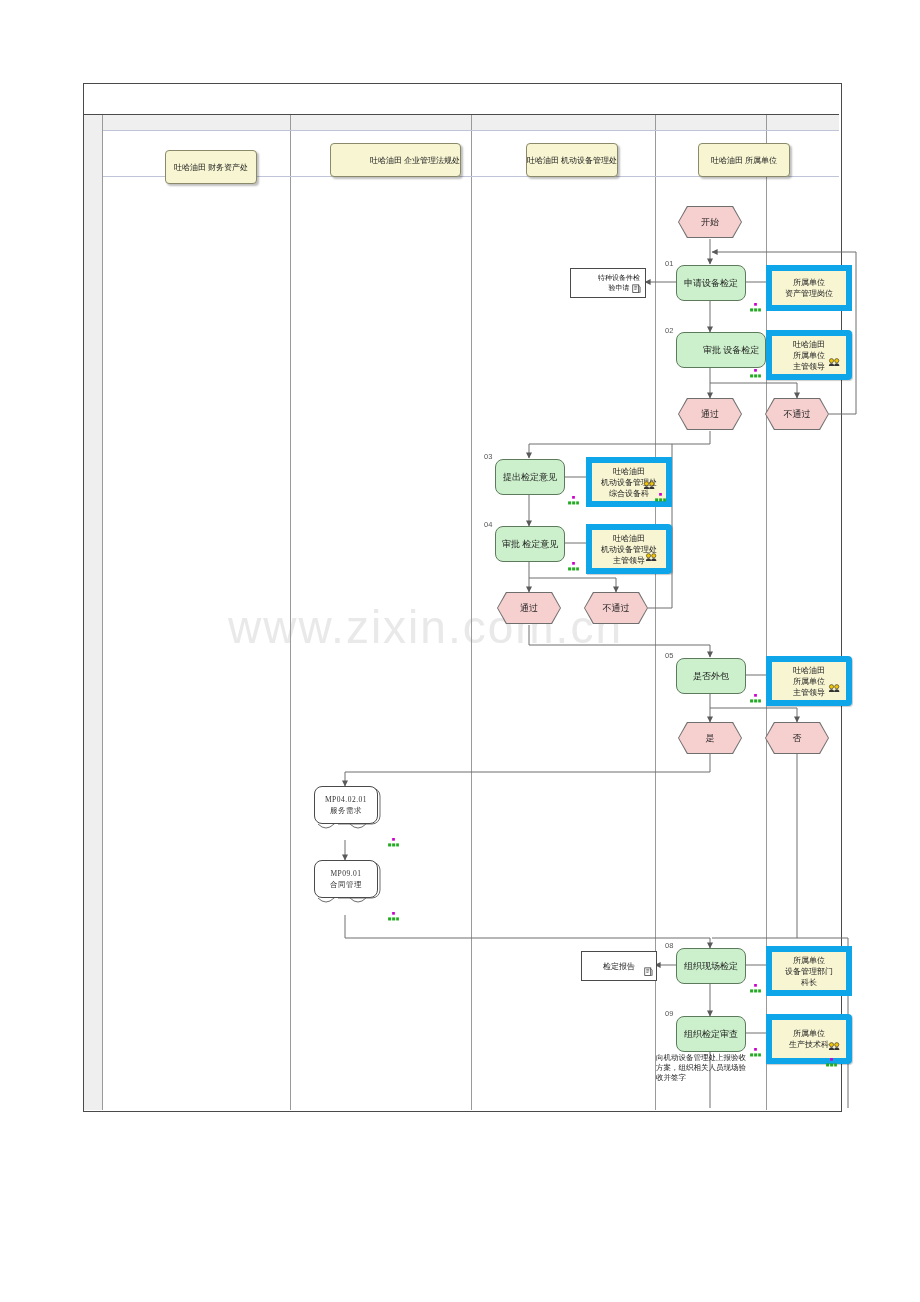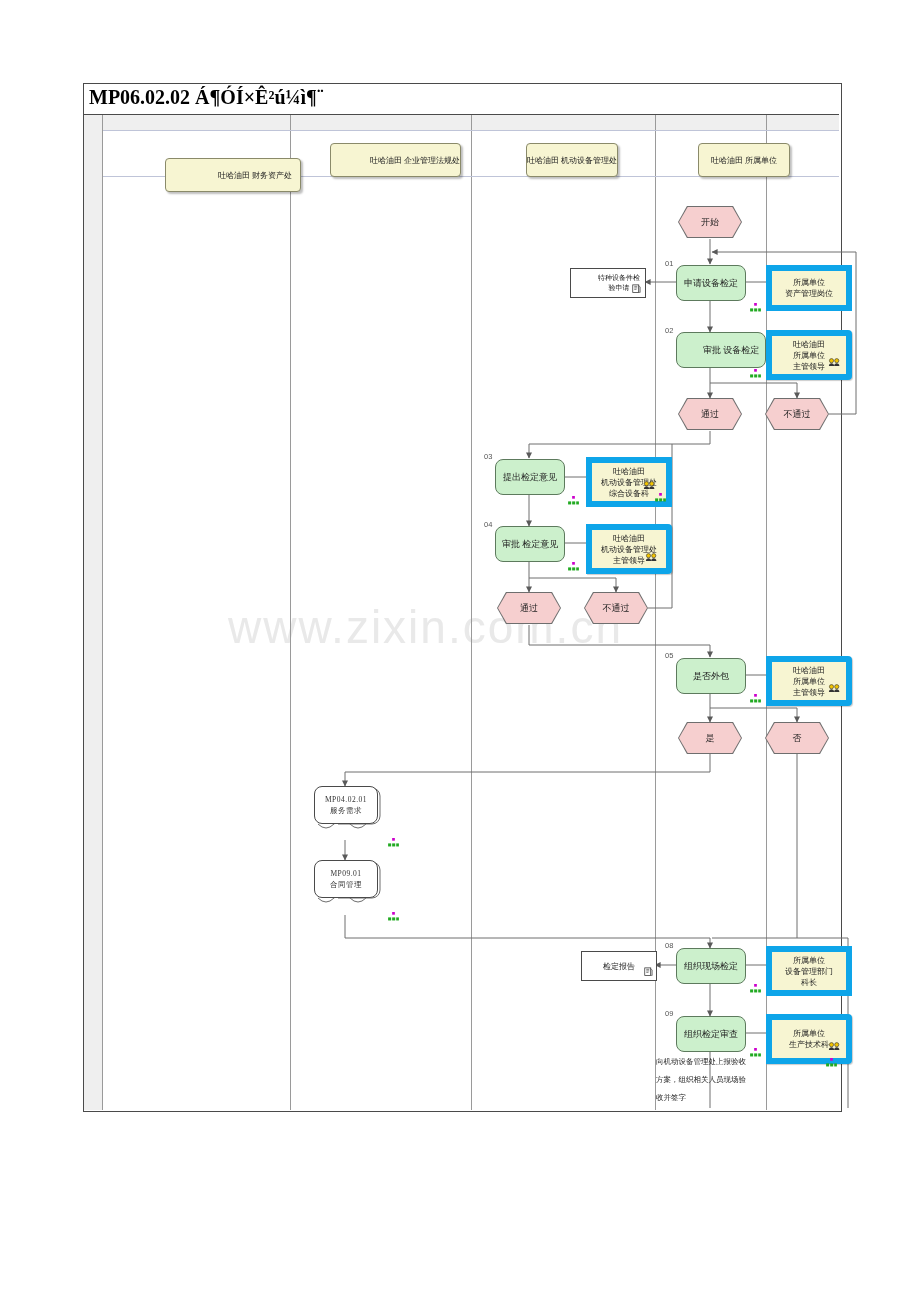--- a/index.html
+++ b/index.html
@@ -65,59 +65,56 @@
   .rolebox.curl{border-radius:0 4px 4px 0;box-shadow:1px 1px 1px rgba(0,0,0,.2);}
   .docbox{
     background:#ffffff;border:1px solid #4a4a4a;
     width:74px;height:28px;font-size:8px;color:#222;
   }
   .subproc{
     width:62px;height:36px;background:#ffffff;border:1px solid #4a4a4a;border-radius:8px;
     font-size:7.5px;line-height:11px;color:#333;letter-spacing:.5px;
   }
   .steplabel{position:absolute;font-size:7.5px;color:#555;z-index:6;font-family:"Liberation Sans","DejaVu Sans",sans-serif;}
-  .note{position:absolute;font-size:7.5px;line-height:18px;color:#222;z-index:7;width:96px;}
+  .note{position:absolute;font-size:7.5px;line-height:10px;color:#222;z-index:7;width:96px;}
 
   
   .glyph{position:absolute;width:11px;height:9px;z-index:7;}
   .doc-icon{position:absolute;width:9px;height:10px;z-index:7;}
   .people-icon{position:absolute;width:14px;height:8px;z-index:7;}
 </style>
 </head>
 <body>
 
 <div id="page">
 
   <div class="watermark">www.zixin.com.cn</div>
 
   <div class="frame"></div>
-  <div class="title-bar">
-    <div class="t">MP06.02.02 Á¶ÓÍ×Ê²ú¼ì¶¨</div>
-  </div>
   <div class="title-rule"></div>
 
   <div class="lane-grid">
     <div class="lane-gutter"></div>
     <div class="lane-head" style="left:19px;width:188px;"></div>
     <div class="lane-head" style="left:207px;width:181px;"></div>
     <div class="lane-head" style="left:388px;width:184px;"></div>
     <div class="lane-head" style="left:572px;width:111px;"></div>
     <div class="lane-head" style="left:683px;width:72px;border-right:none;"></div>
 
     <div class="lane-col" style="left:19px;width:188px;"></div>
     <div class="lane-col" style="left:207px;width:181px;"></div>
     <div class="lane-col" style="left:388px;width:184px;"></div>
     <div class="lane-col" style="left:572px;width:111px;"></div>
     <div class="lane-col" style="left:683px;width:72px;border-right:none;"></div>
 
     <div class="lane-sep" style="top:16px;"></div>
     <div class="lane-sep" style="top:62px;"></div>
   </div>
 
-  <div class="rolehead" style="left:165px;top:158px;padding-left:44px;">
+  <div class="rolehead" style="left:165px;top:150px;">
     <span>吐哈油田
 财务资产处</span>
   </div>
   <div class="rolehead" style="left:330px;top:143px;padding-left:39px;">
     <span>吐哈油田
 企业管理法规处</span>
   </div>
   <div class="rolehead" style="left:526px;top:143px;">
     <span>吐哈油田
 机动设备管理处</span>

